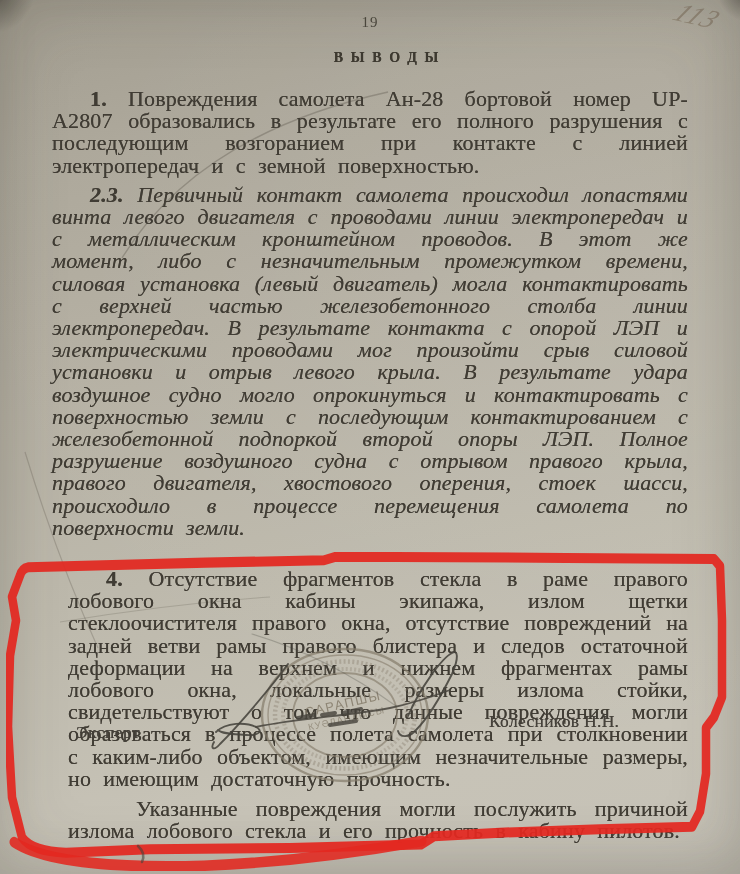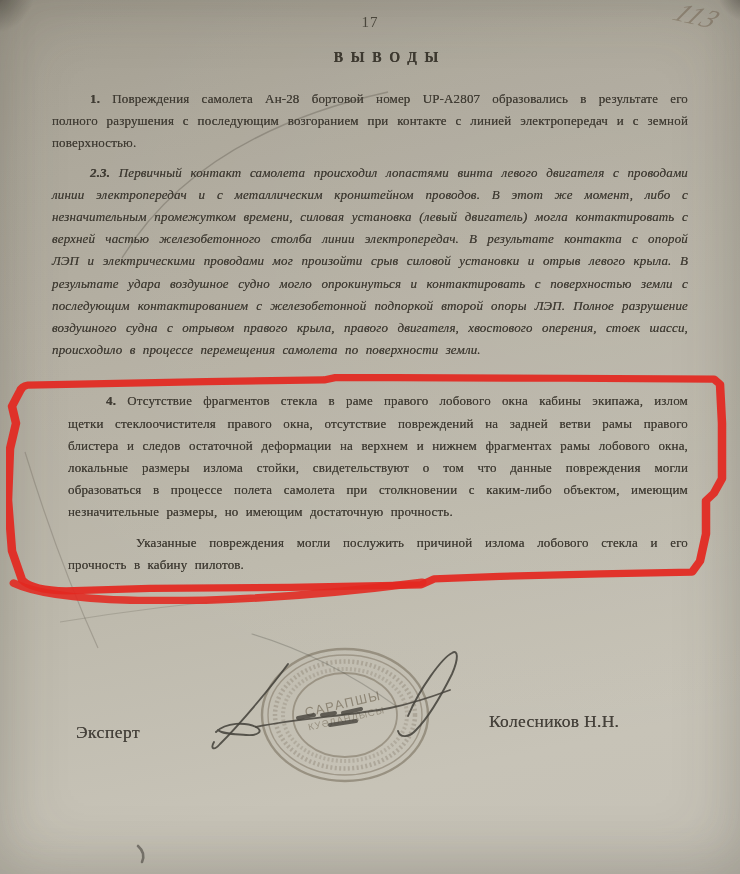--- a/index.html
+++ b/index.html
@@ -26,21 +26,21 @@
     font-style: italic;
   }
   .heading {
     position:absolute; top:50px; left:16px; width:100%; text-align:center;
     font-weight:bold; font-size:14px; color:#3e3a31;
     letter-spacing:.55em; text-indent:.55em;
     text-shadow:0 0 .6px rgba(62,58,49,.9);
   }
   .body-text {
     position:absolute; left:52px; top:88px; width:636px; z-index:2;
-    font-size:13px; line-height:22.2px; color:#403c34;
+    font-size:22px; line-height:22.2px; color:#403c34;
     text-align:justify; word-spacing:.30em; letter-spacing:.15px;
     text-shadow:0 0 .6px rgba(64,60,51,.85);
   }
   .body-text p { margin:0; text-indent:38px; }
   .para-2 { margin-top:7px !important;font-style:italic; }
   .boxed-region {
     position:relative;
     margin:13px -40px 0 -46px;
     padding:16px 40px 28px 62px;
   }
@@ -75,21 +75,21 @@
 
 <div class="doc">
 
   <svg class="marks-overlay" viewBox="0 0 740 874">
     <path d="M 122 258 Q 198 134 388 92" fill="none" stroke="rgba(95,90,78,.38)" stroke-width="1.4"></path>
     <path d="M 25 452 Q 58 560 98 648" fill="none" stroke="rgba(95,90,78,.30)" stroke-width="1.2"></path>
     <path d="M 60 622 Q 170 604 270 597" fill="none" stroke="rgba(95,90,78,.25)" stroke-width="1.1"></path>
   </svg>
 
   <div class="handwritten">113</div>
-  <div class="pagenum">17</div>
+  <div class="pagenum">19</div>
   <div class="heading">ВЫВОДЫ</div>
 
   <div class="body-text">
     <p class="para-1"><b>1.</b><span> Повреждения самолета Ан-28 бортовой номер UP-A2807 образовались в результате его полного разрушения с последующим возгоранием при контакте с линией электропередач и с земной поверхностью.</span></p>
 
     <p class="para-2"><b>2.3.</b><span> Первичный контакт самолета происходил лопастями винта левого двигателя с проводами линии электропередач и с металлическим кронштейном проводов. В этот же момент, либо с незначительным промежутком времени, силовая установка (левый двигатель) могла контактировать с верхней частью железобетонного столба линии электропередач. В результате контакта с опорой ЛЭП и электрическими проводами мог произойти срыв силовой установки и отрыв левого крыла. В результате удара воздушное судно могло опрокинуться и контактировать с поверхностью земли с последующим контактированием с железобетонной подпоркой второй опоры ЛЭП. Полное разрушение воздушного судна с отрывом правого крыла, правого двигателя, хвостового оперения, стоек шасси, происходило в процессе перемещения самолета по поверхности земли.</span></p>
 
     <div class="boxed-region">
       <svg class="redbox" viewBox="0 0 722 270" preserveAspectRatio="none">
         <path d="M 22 13

